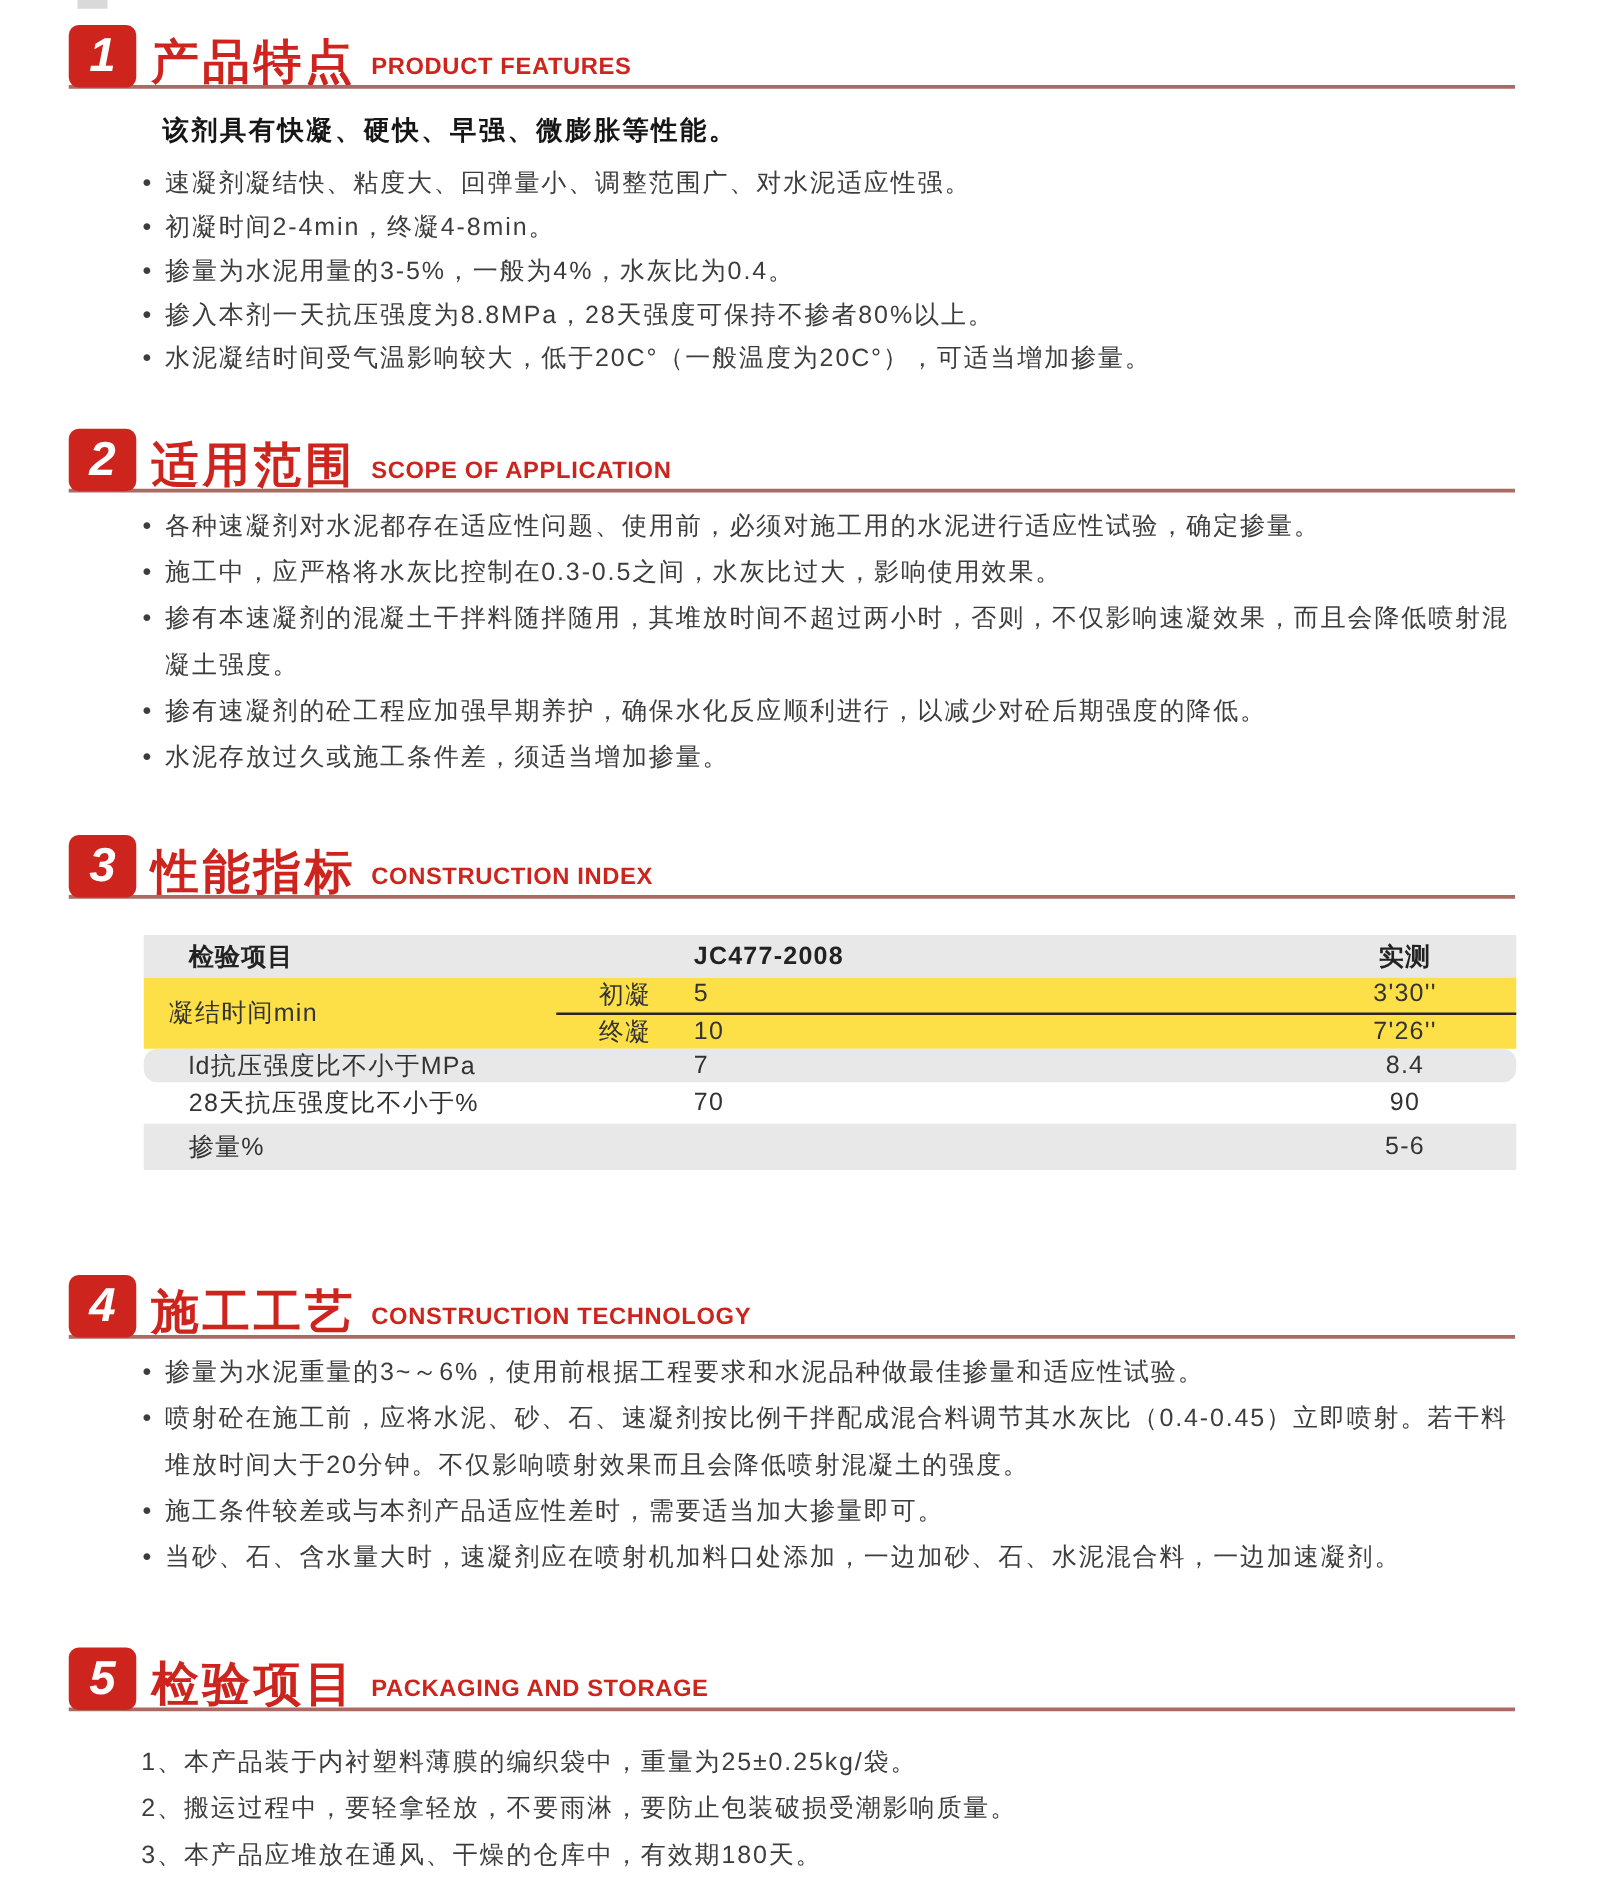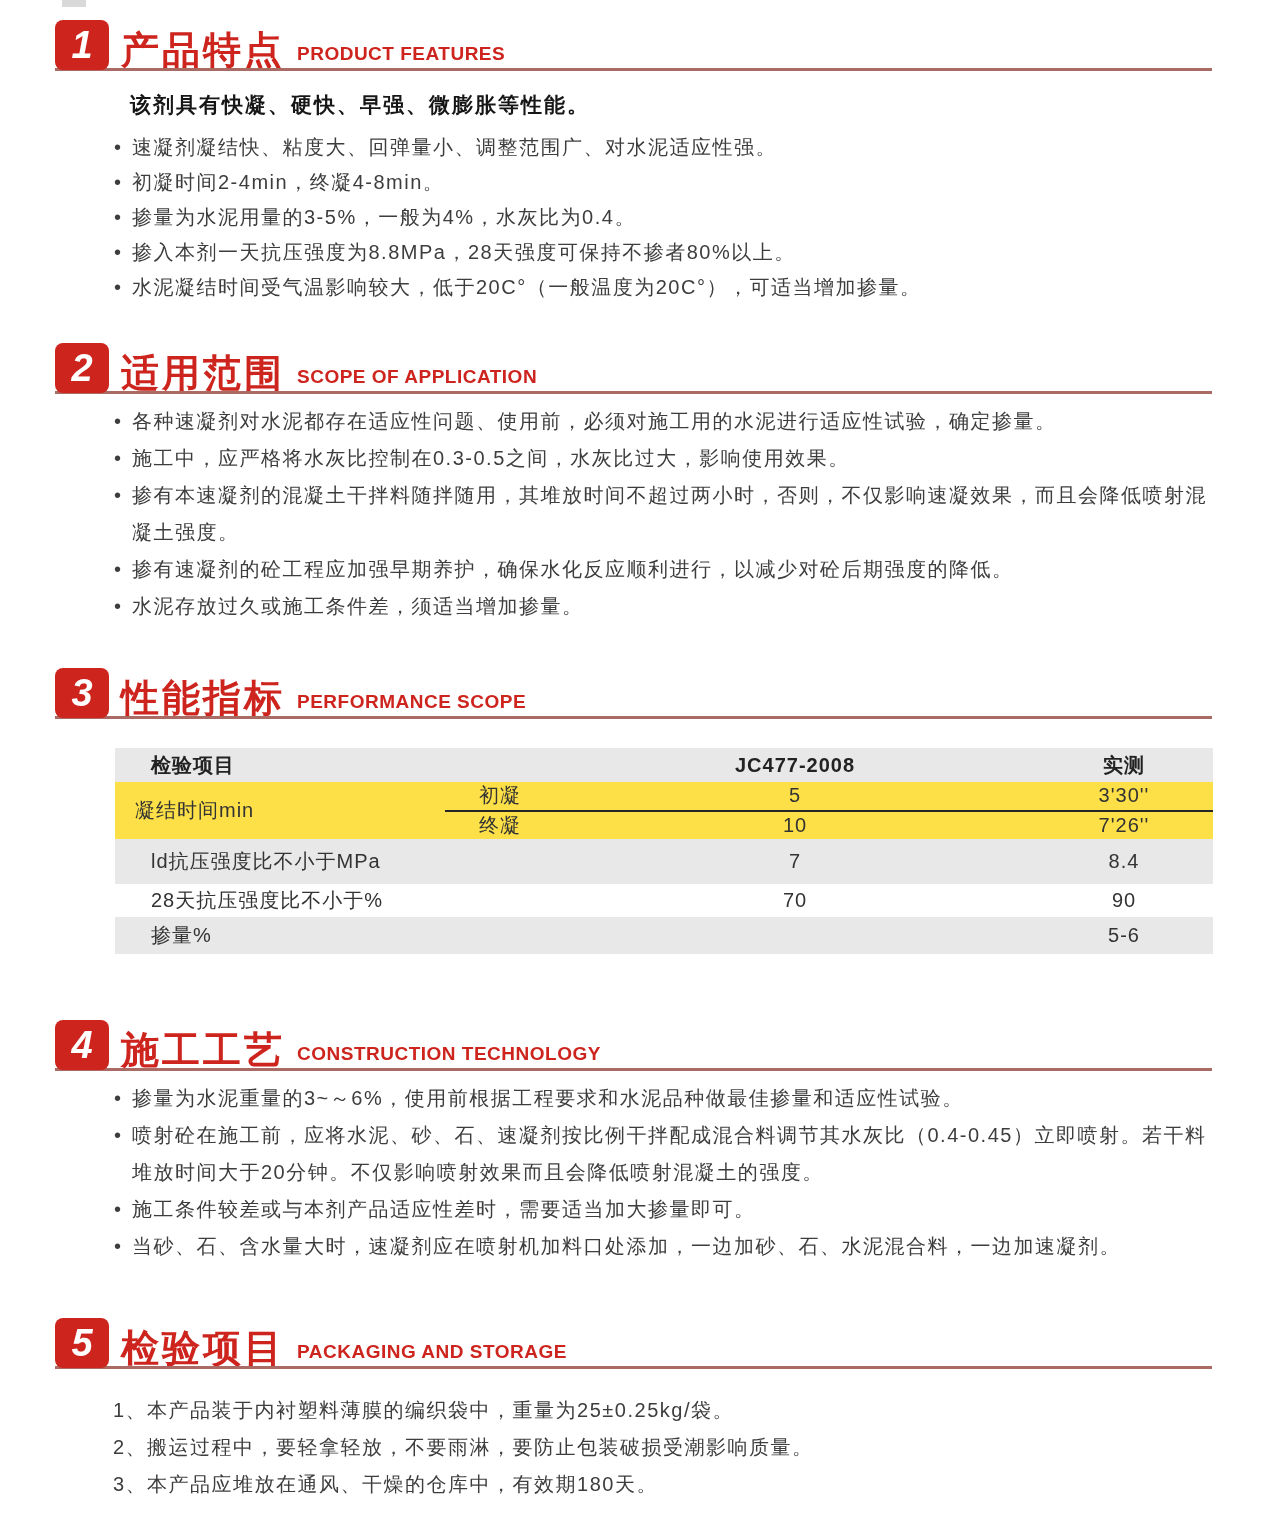--- a/index.html
+++ b/index.html
@@ -68,34 +68,34 @@
     color: var(--text);
   }
   
   .ptable {
     margin: 28px 0 0 60px; width: 1098px;
     font-size: 20px; color: #333; letter-spacing: 1px;
   }
   .trow { display: grid; grid-template-columns: 440px 480px 178px; align-items: center; }
   .thead { background: var(--stripe); height: 34px; font-weight: bold; color: #222; }
   .cell-item { padding-left: 36px; }
-  .c-std { text-align: center; }
+  .c-std { }
   .c-meas { text-align: center; }
   .tgroup { display: flex; height: 57px; background: #fde047; }
   .g-label {
     width: 330px; display: flex; align-items: center; padding-left: 20px;
   }
   .g-rows { flex: 1; display: flex; flex-direction: column; }
   .g-subrow {
     flex: 1; display: grid; grid-template-columns: 110px 480px 178px;
     align-items: center;
   }
   .c-sub { text-align: center; }
   .g-divider { height: 2px; background: #262626; }
-  .r1 { height: 45px; background: var(--stripe); }
+  .r1 { height: 27px; background: var(--stripe); border-radius: 11px; }
   .r2 { height: 33px; background: #fff; }
   .r3 { height: 37px; background: var(--stripe); }
   
   #sec1 { top: 20px; }
   #sec2 { top: 343px; }
   #sec3 { top: 668px; }
   #sec4 { top: 1020px; }
   #sec5 { top: 1318px; }
 </style>
 </head>
@@ -139,21 +139,21 @@
     <li>水泥存放过久或施工条件差，须适当增加掺量。</li>
   </ul>
 </section>
 
 <section class="sec" id="sec3">
   <header class="sec-head">
     <div class="badge">
       <span>3</span>
     </div>
     <div class="sec-title">性能指标</div>
-    <div class="sec-sub">PERFORMANCE SCOPE</div>
+    <div class="sec-sub">CONSTRUCTION INDEX</div>
     <div class="sec-rule"></div>
   </header>
 
   <div class="ptable">
     <div class="trow thead">
       <div class="cell-item">检验项目</div>
       <div class="c-std">JC477-2008</div>
       <div class="c-meas">实测</div>
     </div>
 

